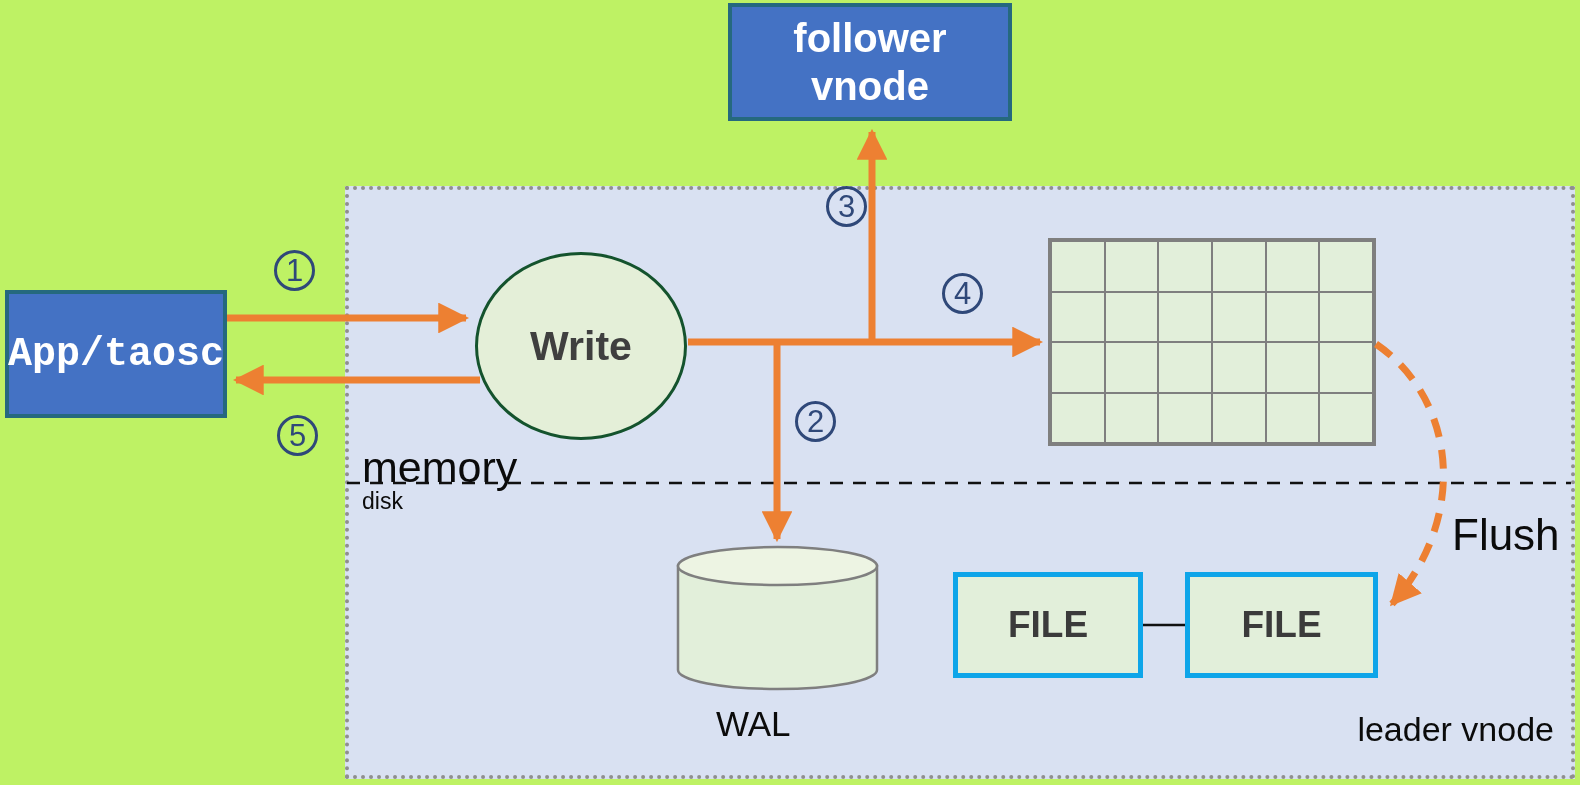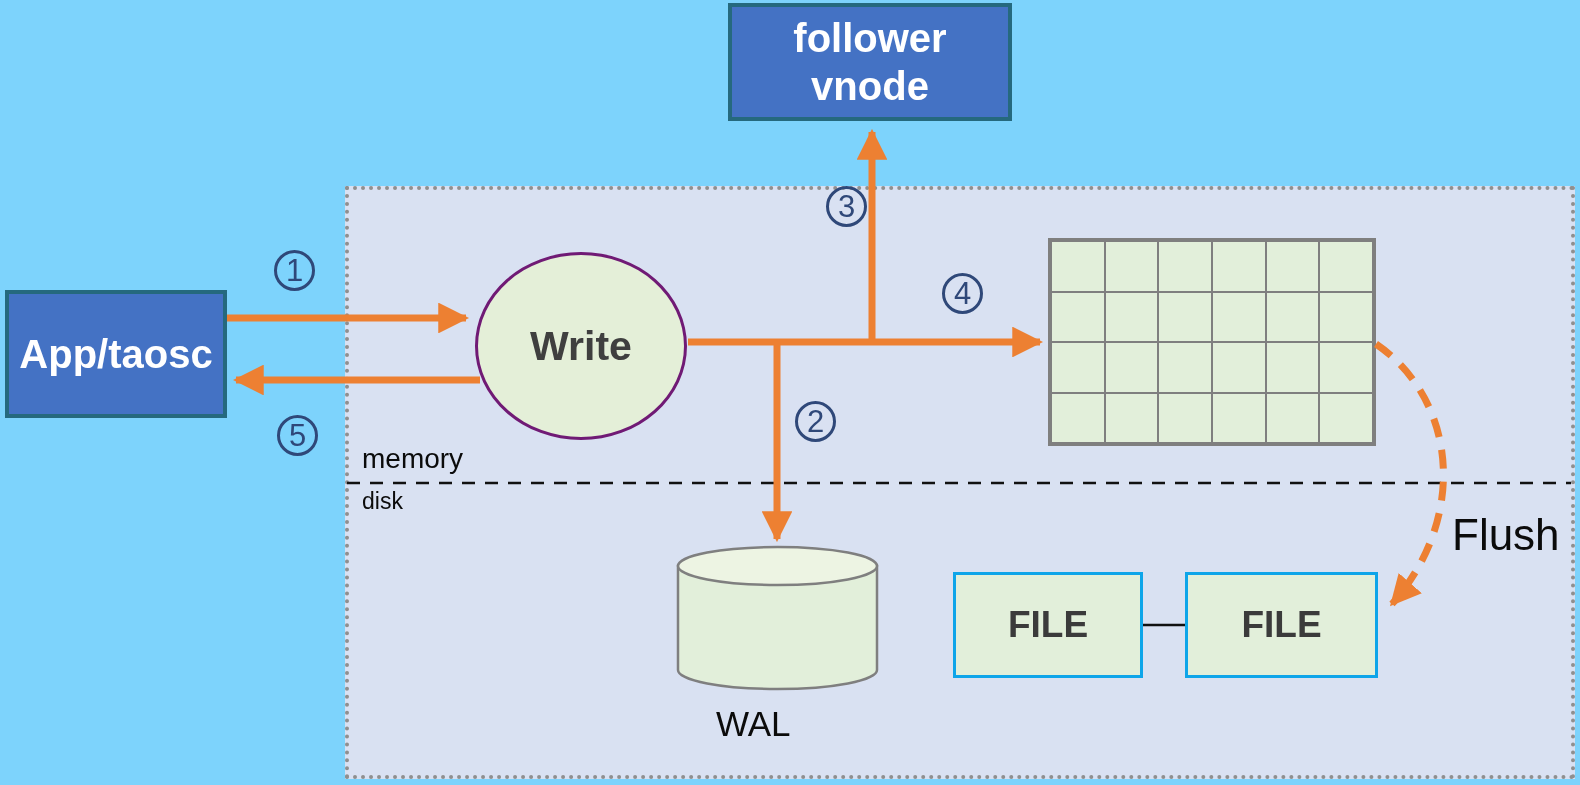--- a/index.html
+++ b/index.html
@@ -1,49 +1,49 @@
 <!DOCTYPE html>
 <html><head>
 <meta charset="utf-8">
 <style>
   html,body { margin:0; padding:0; background:#000; }
   .canvas {
-    position:relative; width:1580px; height:785px; background:#7dd3fc;
+    position:relative; width:1580px; height:785px; background:#bef264;
     font-family:"Liberation Sans", sans-serif; overflow:hidden;
   }
   .container {
     position:absolute; left:345px; top:186px; width:1230px; height:593px;
     background:#D9E1F2; border:4px dotted #8F8F8F; box-sizing:border-box;
   }
   .node {
     position:absolute; display:flex; align-items:center; justify-content:center;
     box-sizing:border-box; text-align:center;
   }
   .blue-node {
     background:#4472C4; border:4px solid #25697E; color:#FFFFFF; font-weight:bold;
   }
   .follower { left:728px; top:3px; width:284px; height:118px; font-size:40px; line-height:1.2; padding:0 12px; }
-  .app      { left:5px;  top:290px; width:222px; height:128px; font-size:40px; }
+  .app      { left:5px;  top:290px; width:222px; height:128px; font-size:40px;font-family:Liberation Mono, monospace; }
   .write {
     left:475px; top:252px; width:212px; height:188px;
-    background:#E4EFD8; border:3px solid #701a75; border-radius:50%;
+    background:#E4EFD8; border:3px solid #14532d; border-radius:50%;
     color:#3F3F3F; font-weight:bold; font-size:41px;
   }
   .memtable-grid {
     position:absolute; left:1048px; top:238px; width:328px; height:208px;
     display:grid; border:3px solid #7F7F7F; background:#E2EFDA; box-sizing:border-box;
   }
   .cell { background:#E2EFDA; border:1.5px solid #7F7F7F; box-sizing:border-box; }
   .file-node {
-    background:#E2EFDA; border:3px solid #0ea5e9; color:#3B3B3B; font-weight:bold; font-size:37px;
+    background:#E2EFDA; border:5px solid #0ea5e9; color:#3B3B3B; font-weight:bold; font-size:37px;
   }
   .file-left  { left:953px;  top:572px; width:190px; height:106px; }
   .file-right { left:1185px; top:572px; width:193px; height:106px; }
   .lbl { position:absolute; color:#0B0B0B; white-space:nowrap; }
-  .memory-lbl { left:362px; top:443px; font-size:28px; }
+  .memory-lbl { left:362px; top:443px; font-size:43px; }
   .disk-lbl   { left:362px; top:488px; font-size:23px; }
   .wal-lbl    { left:716px; top:704px; width:124px; text-align:left; font-size:35px; }
   .leader-lbl { left:1330px; top:710px; width:224px; text-align:right; font-size:34px; }
   .flush-lbl  { left:1452px; top:510px; font-size:44px; }
   .step {
     position:absolute; width:41px; height:41px; border:3px solid #2F4879; border-radius:50%;
     color:#2F4879; display:flex; align-items:center; justify-content:center;
     font-size:31px; box-sizing:border-box; background:transparent;
   }
   .step1 { left:274px; top:250px; }
@@ -101,20 +101,21 @@
   <div class="node file-node file-left">
     <span>FILE</span>
   </div>
   <div class="node file-node file-right">
     <span>FILE</span>
   </div>
 
   <div class="lbl memory-lbl">memory</div>
   <div class="lbl disk-lbl">disk</div>
   <div class="lbl wal-lbl">WAL</div>
+  <div class="lbl leader-lbl">leader vnode</div>
   <div class="lbl flush-lbl">Flush</div>
 
   <span class="step step1">1</span>
   <span class="step step2">2</span>
   <span class="step step3">3</span>
   <span class="step step4">4</span>
   <span class="step step5">5</span>
 
   <svg class="overlay" width="1580" height="785" viewBox="0 0 1580 785">
     <defs>

